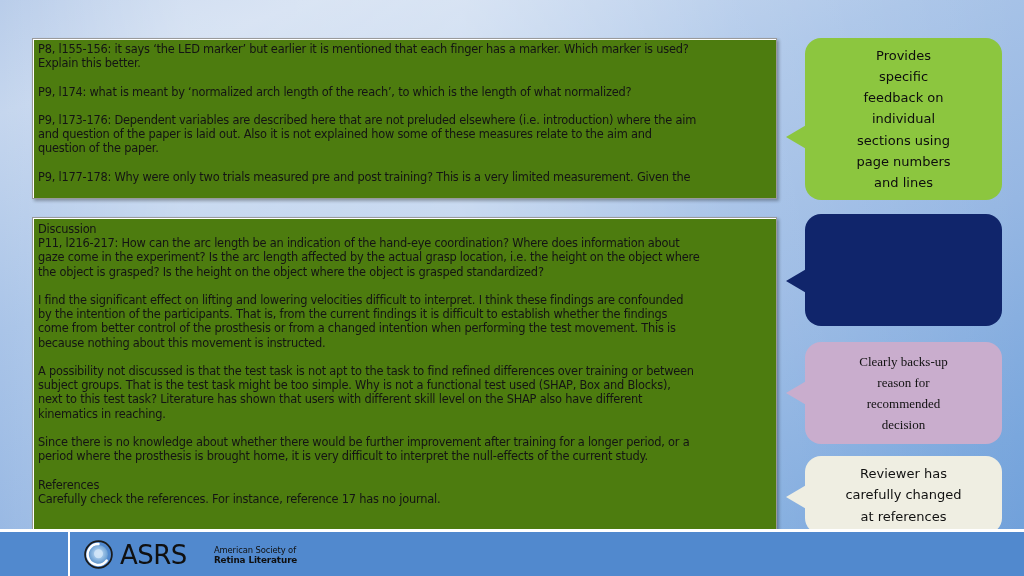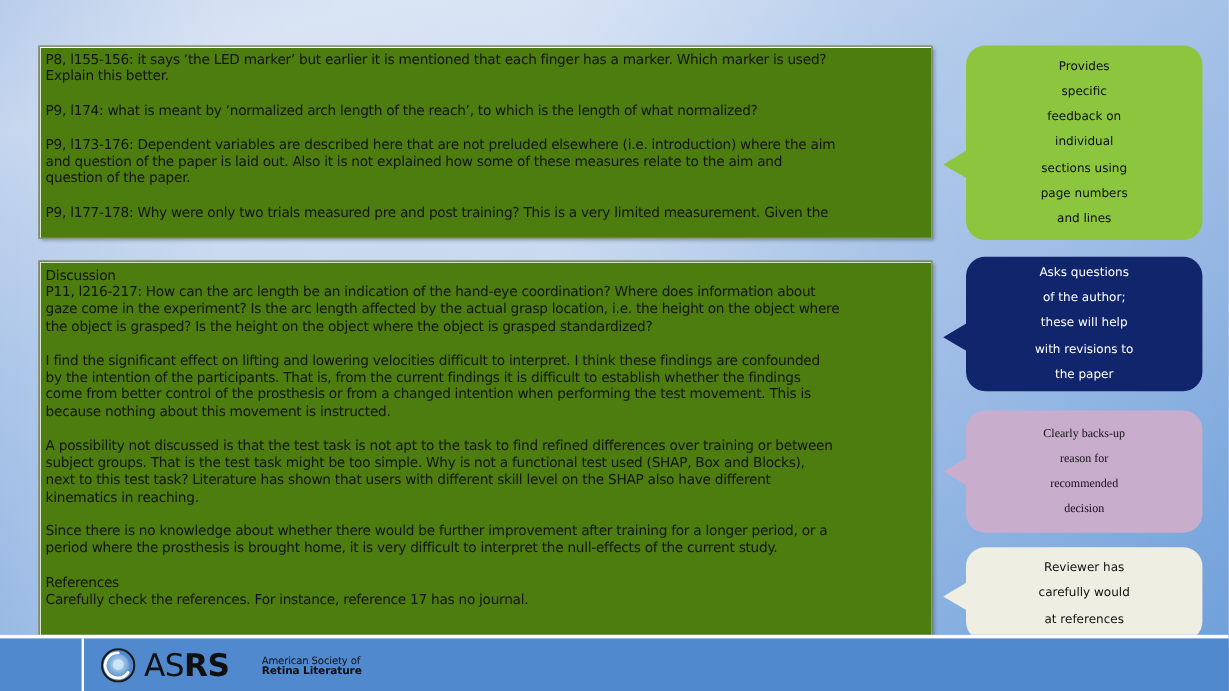--- a/index.html
+++ b/index.html
@@ -45,21 +45,21 @@
   
   .callout {
     position: absolute;
     box-sizing: border-box;
     display: flex;
     align-items: center;
     justify-content: center;
     text-align: center;
     border-radius: 16px;
     padding: 6px 10px;
-    font-size: 10px;
+    font-size: 13px;
     line-height: 21.2px;
     font-family: "DejaVu Sans", sans-serif;
     white-space: pre-line;
   }
   .callout .tail {
     position: absolute;
     left: -14px;
     width: 0; height: 0;
     border-top: 13px solid transparent;
     border-bottom: 13px solid transparent;
@@ -112,21 +112,21 @@
     flex: 0 0 29px;
   }
   #logo-word {
     font-family: "DejaVu Sans", sans-serif;
     font-size: 26px;
     letter-spacing: -0.5px;
     color: #101010;
     line-height: 1;
   }
   #logo-word .light { font-weight: 400; }
-  #logo-word .heavy { font-weight: 700; }
+  #logo-word .heavy { font-weight: 400; }
   #logo-text {
     display: flex; flex-direction: column;
     justify-content: center;
     margin-left: 20px;
   }
   #logo-text .l1 {
     font-family: "DejaVu Sans", sans-serif;
     font-size: 8.4px; color: #101010; font-weight: 400; line-height: 10px;
     letter-spacing: -0.1px;
   }
@@ -183,39 +183,34 @@
 specific
 feedback on
 individual
 sections using
 page numbers
 and lines</span>
 </div>
 
 <div class="callout" id="callout-navy">
   <span class="tail"></span>
-  <span>Asks questions
-of the author;
-these will help
-with revisions to
-the paper</span>
 </div>
 
 <div class="callout" id="callout-mauve">
   <span class="tail"></span>
   <span>Clearly backs-up
 reason for
 recommended
 decision</span>
 </div>
 
 <div class="callout" id="callout-cream">
   <span class="tail"></span>
   <span>Reviewer has
-carefully would
+carefully changed
 at references</span>
 </div>
 
 <div id="bottom-bar">
   <div id="bar-divider"></div>
   <div id="logo">
     <svg id="logo-mark" viewBox="0 0 40 40">
       <defs>
         <radialGradient id="eyeGrad" cx="50%" cy="45%" r="55%">
           <stop offset="0%" stop-color="#eaf4ff"></stop>

